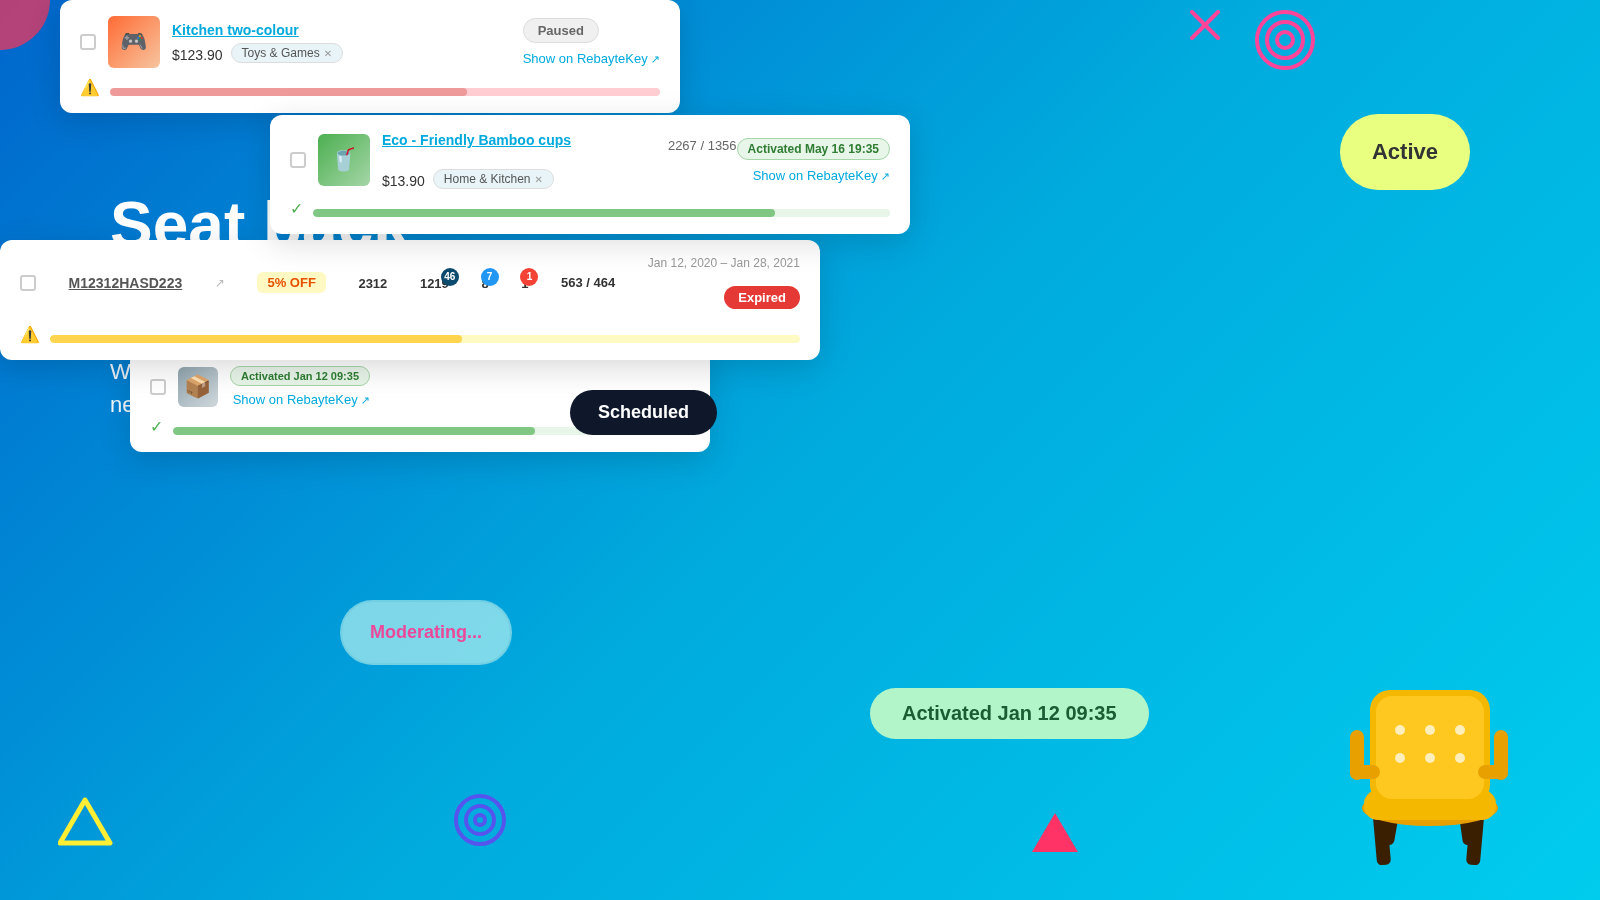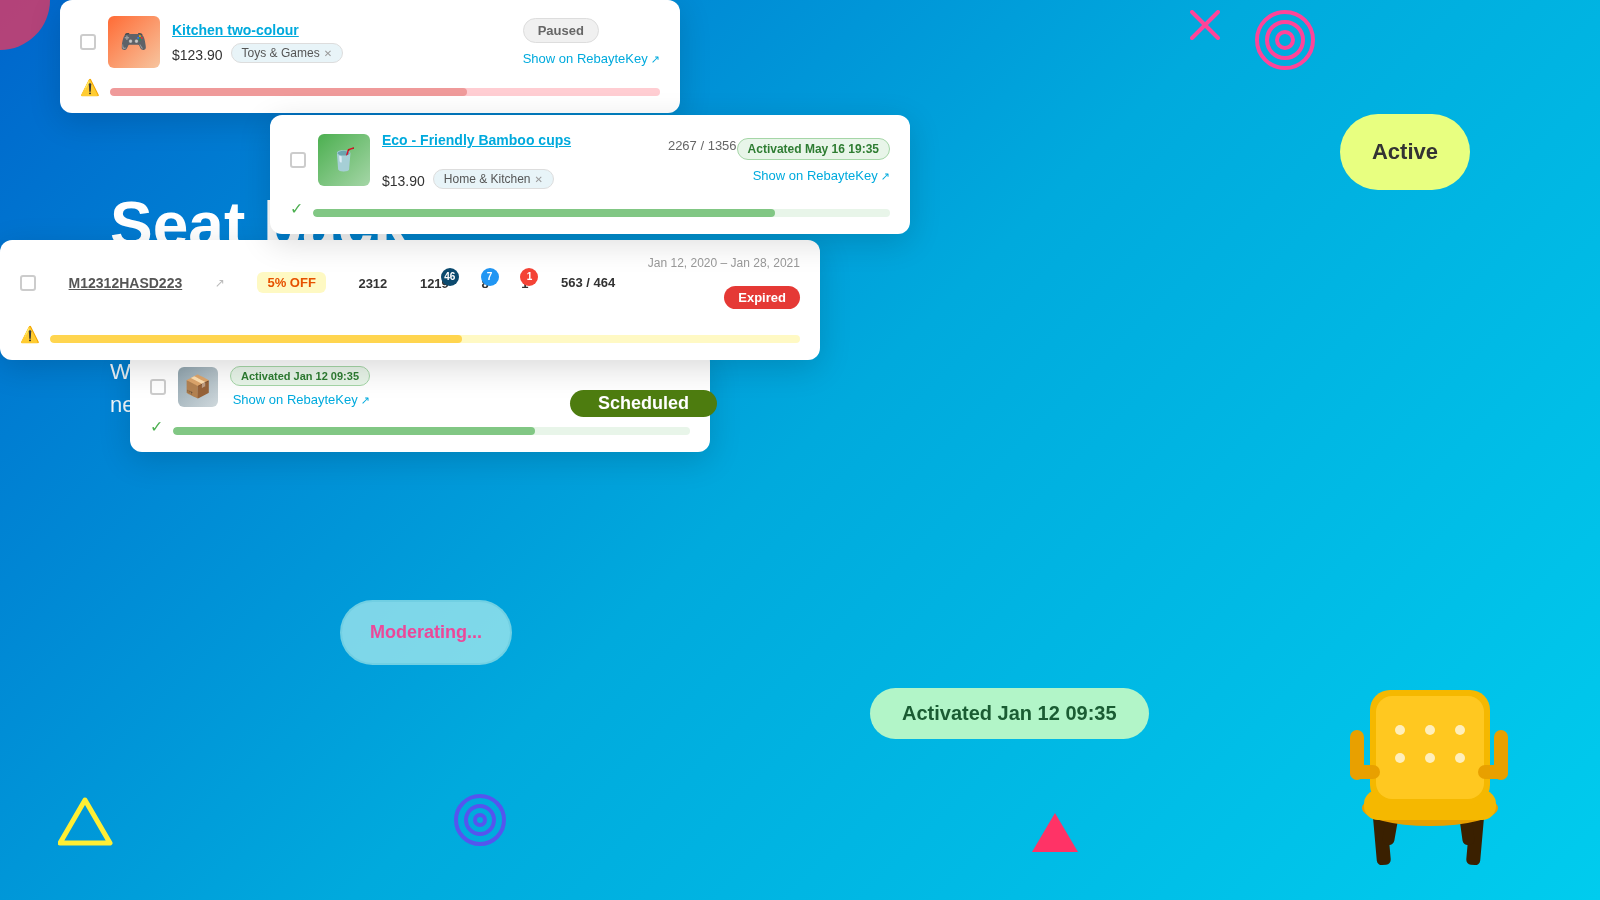--- a/index.html
+++ b/index.html
@@ -302,25 +302,25 @@
       font-weight: 700;
       padding: 25px 32px;
       border-radius: 40px;
       z-index: 10;
     }
 
     .floating-scheduled {
       position: absolute;
       top: 390px;
       left: 570px;
-      background: #4d7c0f;
+      background: #0f172a;
       color: white;
       font-size: 18px;
       font-weight: 700;
-      padding: 3px 28px;
+      padding: 12px 28px;
       border-radius: 40px;
       z-index: 10;
     }
 
     .floating-moderating {
       position: absolute;
       top: 600px;
       left: 340px;
       background: rgba(180, 240, 240, 0.7);
       color: #ec4899;

